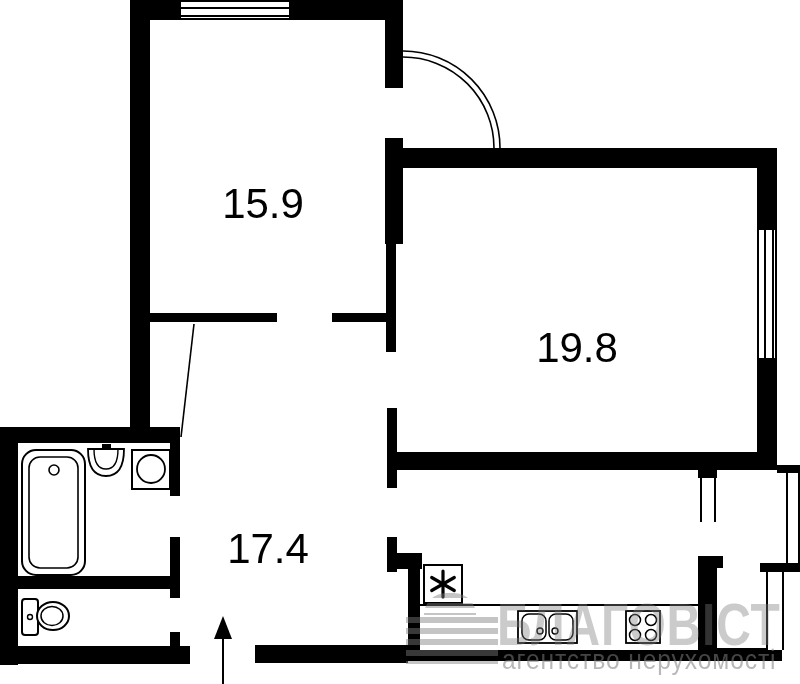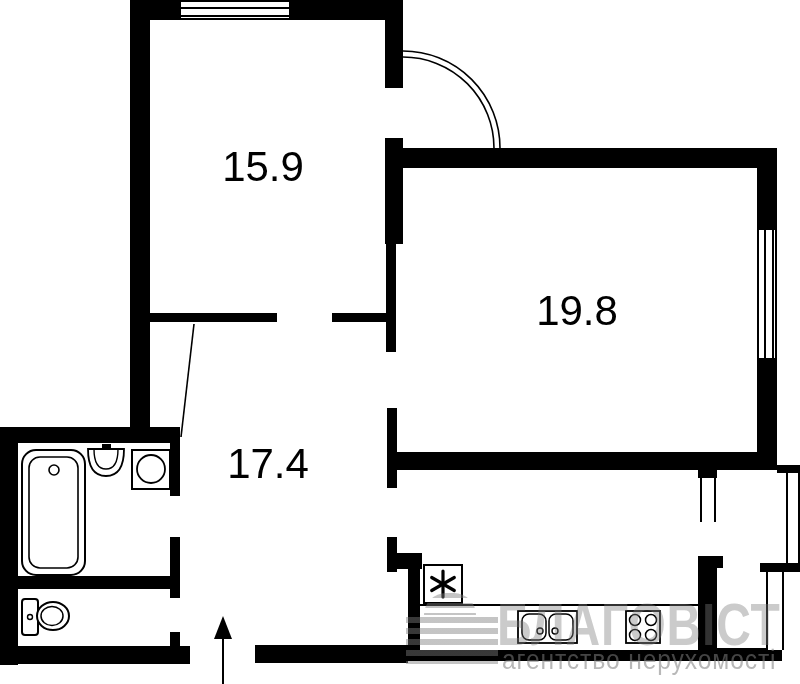--- a/index.html
+++ b/index.html
@@ -9,21 +9,21 @@
   .win{position:absolute;background:#fff;border:2px solid #000;box-sizing:border-box;z-index:2;}
   .win-h-inner{position:absolute;left:0;right:0;top:5px;height:6px;
                border-top:2px solid #000;border-bottom:2px solid #000;}
   .win-v-inner{position:absolute;top:0;bottom:0;left:5px;width:6px;
                border-left:2px solid #000;border-right:2px solid #000;}
   .glaze{position:absolute;background:#fff;border-left:2.5px solid #000;
          border-right:2.5px solid #000;box-sizing:border-box;z-index:2;}
   .counter{position:absolute;background:#fff;border-top:2px solid #000;z-index:2;}
   .fixture-layer{position:absolute;left:0;top:0;z-index:3;pointer-events:none;}
   .area{position:absolute;font-size:42px;line-height:1;color:#000;z-index:4;
-        transform:translate(-50%,-50%);white-space:nowrap;}
+        transform:translate(-50%,-50%);white-space:nowrap;margin-top:37px;}
   .wm-brand{position:absolute;left:497px;top:590px;font-size:60px;font-weight:700;
         letter-spacing:1px;color:rgba(125,125,125,.40);transform:scaleX(.8);
         transform-origin:left top;white-space:nowrap;z-index:6;}
   .wm-sub{position:absolute;left:502px;top:644px;font-size:28px;font-weight:400;
         letter-spacing:1px;color:rgba(125,125,125,.55);transform:scaleX(.88);
         transform-origin:left top;white-space:nowrap;z-index:6;}
   .wm-logo-dome{position:absolute;left:424px;top:593px;width:52px;height:22px;
         border-radius:26px 26px 0 0;z-index:6;
         background:repeating-linear-gradient(rgba(125,125,125,.45) 0 5px,transparent 5px 10px);}
   .wm-logo-base{position:absolute;left:406px;top:617px;width:92px;height:47px;z-index:6;
@@ -118,20 +118,20 @@
     <circle cx="651" cy="620" r="5.5" fill="none" stroke="#000" stroke-width="1.5"></circle>
     <circle cx="635" cy="635" r="5.5" fill="none" stroke="#000" stroke-width="1.5"></circle>
     <circle cx="651" cy="635" r="5.5" fill="none" stroke="#000" stroke-width="1.5"></circle>
 
     <line x1="223" y1="684" x2="223" y2="636" stroke="#000" stroke-width="2"></line>
     <polygon points="214,639 232,639 223,616" fill="#000"></polygon>
   </svg>
 
   <span class="area" style="left:263px;top:167px">15.9</span>
   <span class="area" style="left:577px;top:311px">19.8</span>
-  <span class="area" style="left:268px;top:464px">17.4</span>
+  <span class="area" style="left:268px;top:512px">17.4</span>
 
   <div class="wm-logo-dome"></div>
   <div class="wm-logo-base"></div>
   <div class="wm-brand">БЛАГОВІСТ</div>
   <div class="wm-sub">агентство нерухомості</div>
 
 </div>
 
 </body></html>

